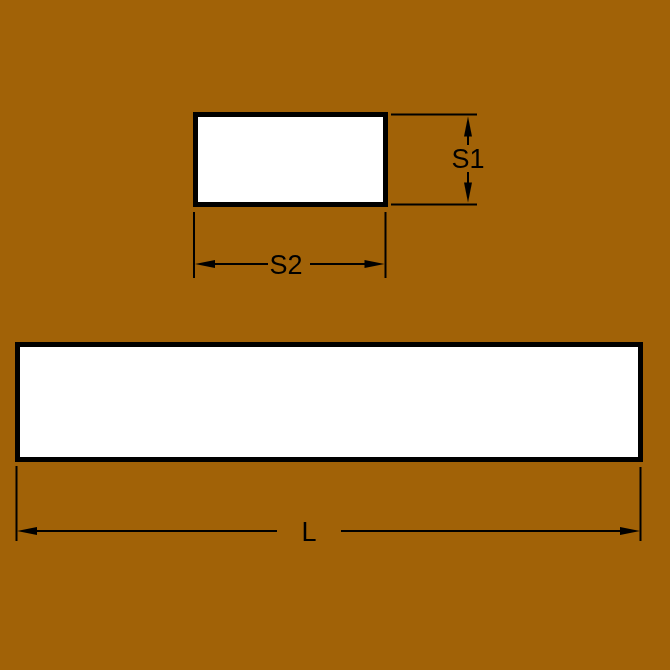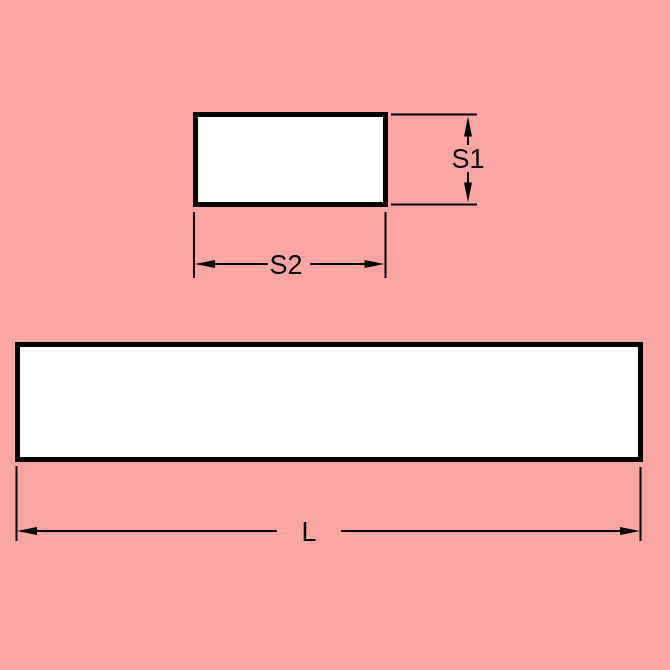--- a/index.html
+++ b/index.html
@@ -7,21 +7,21 @@
     padding: 0;
     width: 670px;
     height: 670px;
     background: #ffffff;
     overflow: hidden;
   }
   .canvas {
     position: relative;
     width: 670px;
     height: 670px;
-    background: #fca5a5;
+    background: #a16207;
   }
   svg { display: block; }
   .part-outline {
     fill: #ffffff;
     stroke: #000000;
     stroke-width: 5;
   }
   .dim-line {
     stroke: #000000;
     stroke-width: 2;

